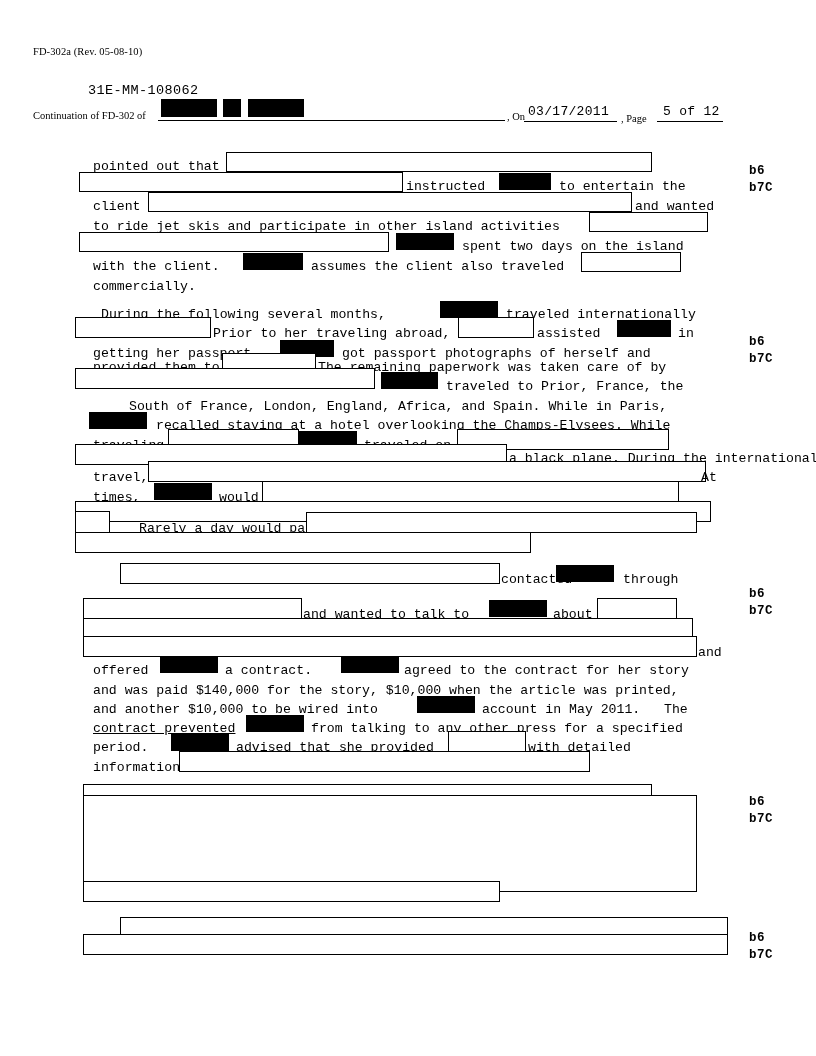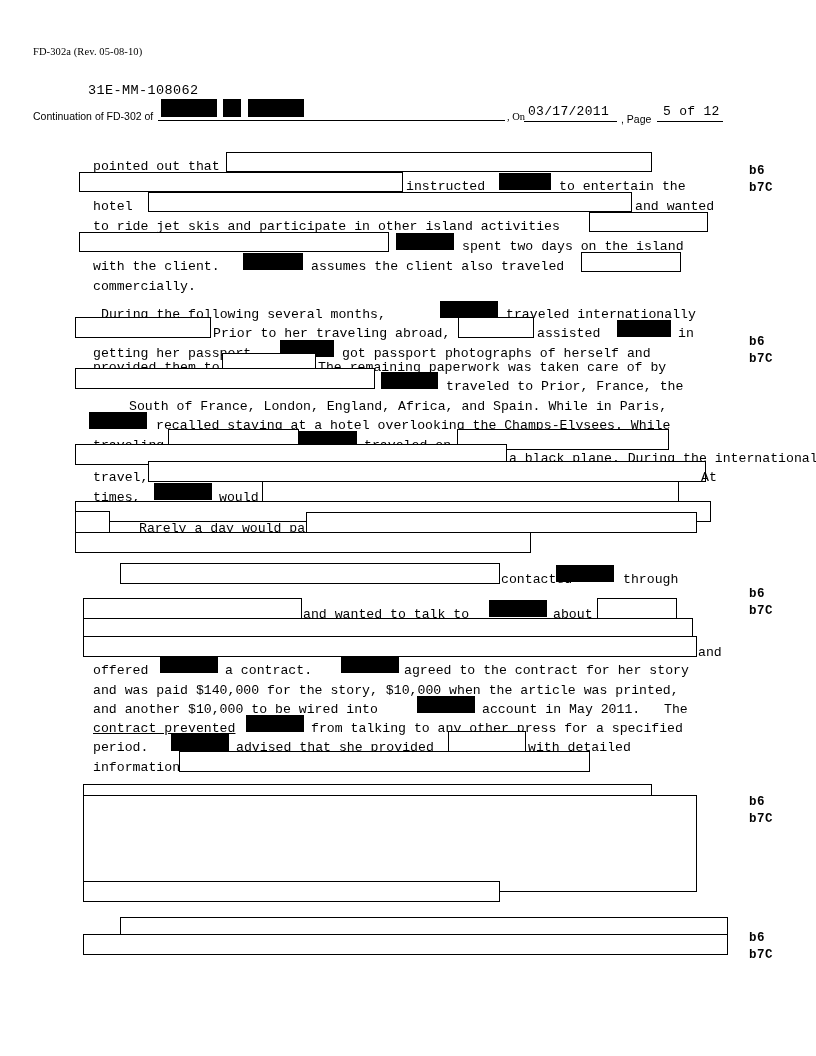--- a/index.html
+++ b/index.html
@@ -34,21 +34,21 @@
     left: 88px;
     top: 83px;
     font-family: "Liberation Mono", monospace;
     font-size: 13.5px;
     letter-spacing: 0.4px;
   }
   .cont-label {
     position: absolute;
     left: 33px;
     top: 110px;
-    font-family: Liberation Sans, sans-serif;
+    font-family: Liberation Serif, serif;
     font-size: 10.5px;
   }
   .cont-rule {
     position: absolute;
     left: 158px;
     top: 120px;
     width: 347px;
     height: 1px;
     background: #000;
   }
@@ -78,21 +78,21 @@
     left: 524px;
     top: 121px;
     width: 93px;
     height: 1px;
     background: #000;
   }
   .page-label {
     position: absolute;
     left: 621px;
     top: 113px;
-    font-family: Liberation Sans, sans-serif;
+    font-family: Liberation Serif, serif;
     font-size: 10.5px;
   }
   .page-value {
     position: absolute;
     left: 663px;
     top: 104px;
     font-family: "Liberation Mono", monospace;
     font-size: 13px;
     letter-spacing: 0.3px;
   }
@@ -173,21 +173,21 @@
   <div class="exempt" style="left:749px; top:947px;">b7C</div>
 
   <div class="doc-line" style="left:93px; top:160px;">pointed out that</div>
   <div class="box" style="left:226px; top:152px; width:426px; height:20px;"></div>
 
   <div class="box" style="left:79px; top:172px; width:324px; height:20px;"></div>
   <div class="doc-line" style="left:406px; top:180px;">instructed</div>
   <div class="redact" style="left:499px; top:173px; width:52px; height:17px;"></div>
   <div class="doc-line" style="left:559px; top:180px;">to entertain the</div>
 
-  <div class="doc-line" style="left:93px; top:200px;">hotel</div>
+  <div class="doc-line" style="left:93px; top:200px;">client</div>
   <div class="box" style="left:148px; top:192px; width:484px; height:20px;"></div>
   <div class="doc-line" style="left:635px; top:200px;">and wanted</div>
 
   <div class="doc-line" style="left:93px; top:220px;">to ride jet skis and participate in other island activities</div>
   <div class="box" style="left:589px; top:212px; width:119px; height:20px;"></div>
 
   <div class="box" style="left:79px; top:232px; width:310px; height:20px;"></div>
   <div class="redact" style="left:396px; top:233px; width:58px; height:17px;"></div>
   <div class="doc-line" style="left:462px; top:240px;">spent two days on the island</div>
 

